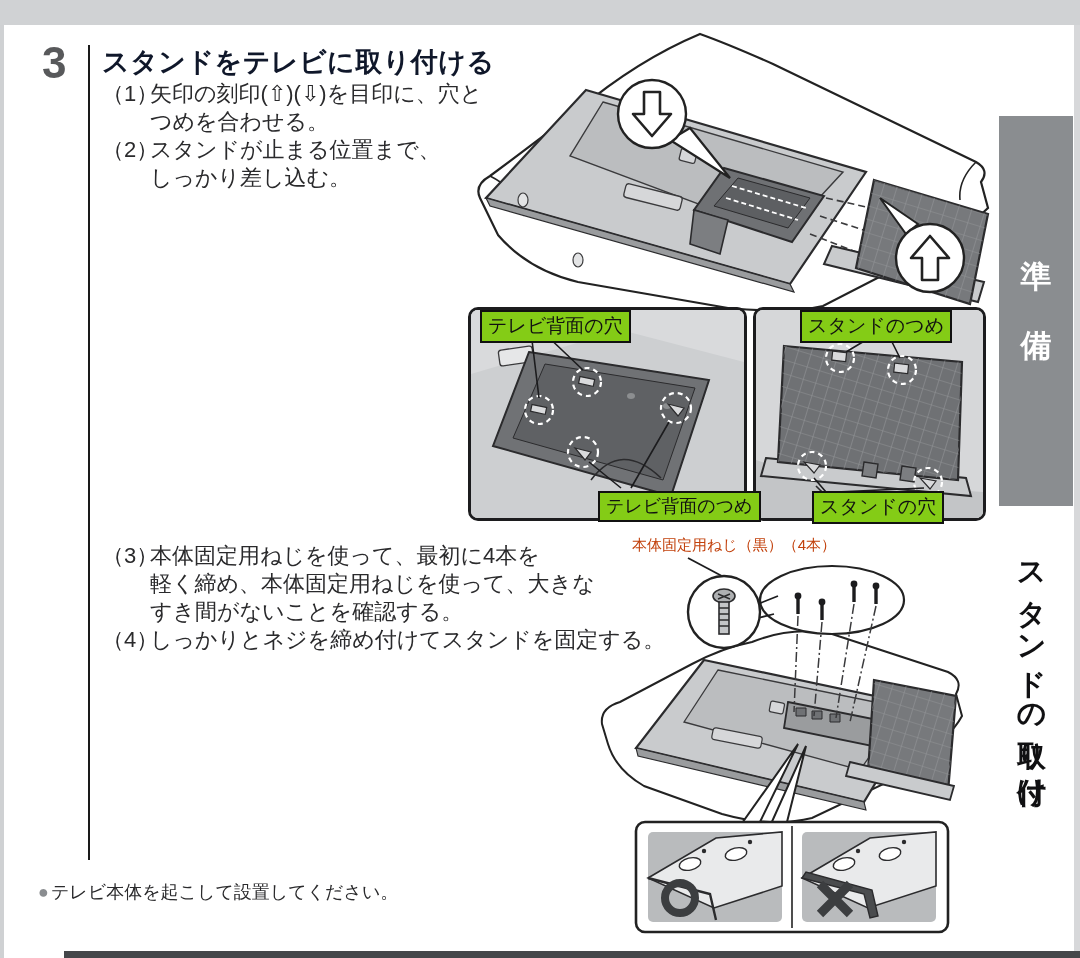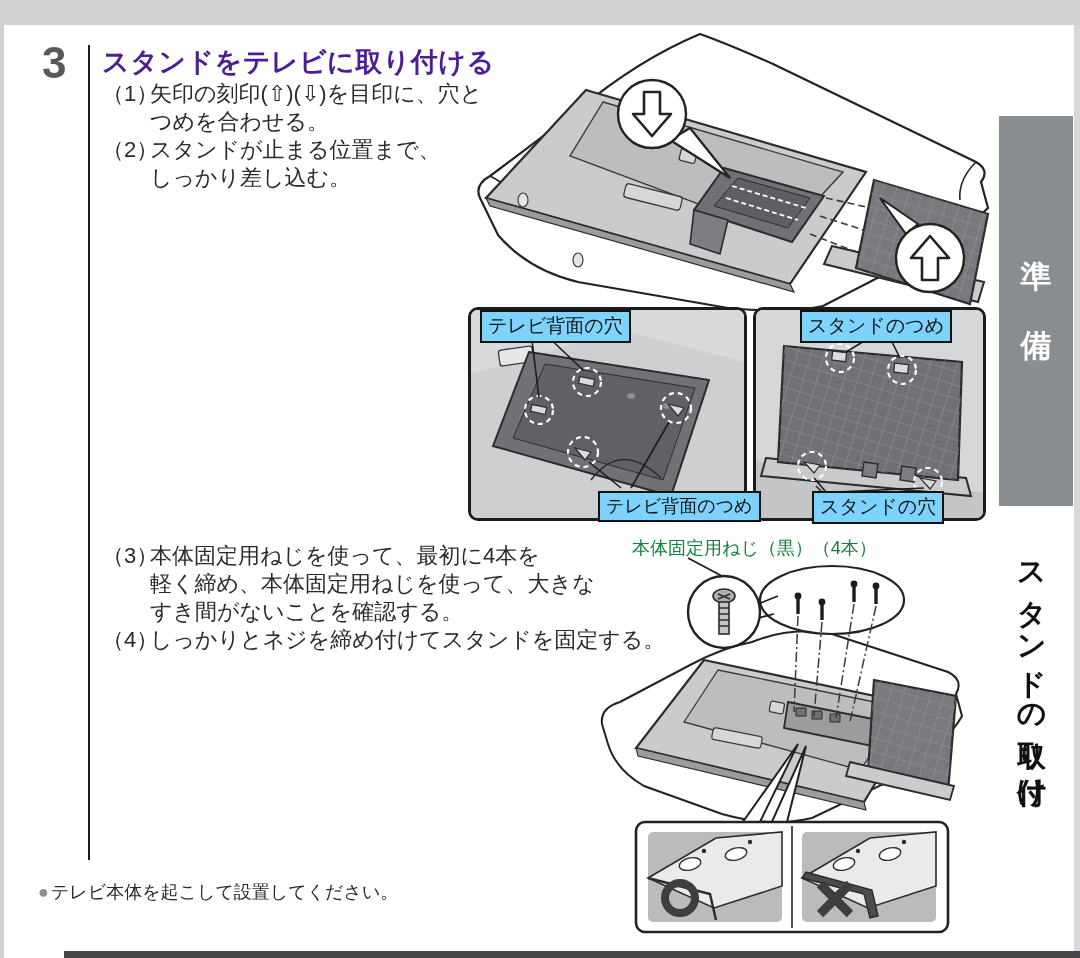--- a/index.html
+++ b/index.html
@@ -9,36 +9,36 @@
 
   
   .top-strip   { position:absolute; left:0; top:0; width:1080px; height:25px; background:#d0d2d4; }
   .left-strip  { position:absolute; left:0; top:25px; width:4px; height:933px; background:#cfd1d3; }
   .right-strip { position:absolute; left:1074px; top:25px; width:6px; height:933px; background:#d7d8da; }
   .bottom-bar  { position:absolute; left:64px; top:951px; width:1016px; height:7px; background:#45474a; }
 
   
   .step-num { position:absolute; left:42px; top:38px; font-size:44px; font-weight:bold; color:#58595b; letter-spacing:-1px; }
   .step-rule { position:absolute; left:88px; top:45px; width:2px; height:815px; background:#1a1a1a; }
-  .heading { position:absolute; left:102px; top:44px; font-size:27px; font-weight:bold; color:#4c1d95; letter-spacing:0.5px; }
+  .heading { position:absolute; left:102px; top:44px; font-size:27px; font-weight:bold; color:#0f172a; letter-spacing:0.5px; }
   .ins-block { position:absolute; color:#2a2a2c; font-size:22px; line-height:28px; }
   .ins-b1 { left:102px; top:80px; width:420px; }
   .ins-b2 { left:102px; top:542px; width:520px; }
   .ins-line { position:relative; padding-left:48px; white-space:nowrap; }
   .ins-num { position:absolute; left:0; top:0; }
 
   
-  .callout { position:absolute; background:#7dd3fc; border:2px solid #111; padding:1px 6px 2px; font-size:19px; color:#111; white-space:nowrap; z-index:5; }
+  .callout { position:absolute; background:#84cc16; border:2px solid #111; padding:1px 6px 2px; font-size:19px; color:#111; white-space:nowrap; z-index:5; }
 
   
   .panel { position:absolute; border:3px solid #1c1c1e; border-radius:10px; background:#fff; overflow:hidden; }
   .panel svg { display:block; }
 
   
-  .screw-label { position:absolute; left:632px; top:536px; font-size:18px; color:#15803d; white-space:nowrap; }
+  .screw-label { position:absolute; left:632px; top:536px; font-size:15px; color:#c2410c; white-space:nowrap; }
 
   
   .side-tab { position:absolute; left:999px; top:116px; width:74px; height:390px; background:#8a8d90;
               display:flex; flex-direction:column; align-items:center; justify-content:center; gap:38px; }
   .side-tab span { color:#fff; font-size:31px; font-weight:bold; line-height:1; }
   .side-title { position:absolute; left:1012px; top:544px; height:280px; writing-mode:vertical-rl; text-orientation:upright;
                 font-size:29px; font-weight:bold; color:#101012; letter-spacing:2px; white-space:nowrap; }
 
   
   .note { position:absolute; left:38px; top:880px; font-size:18px; color:#2a2a2c; white-space:nowrap; }

